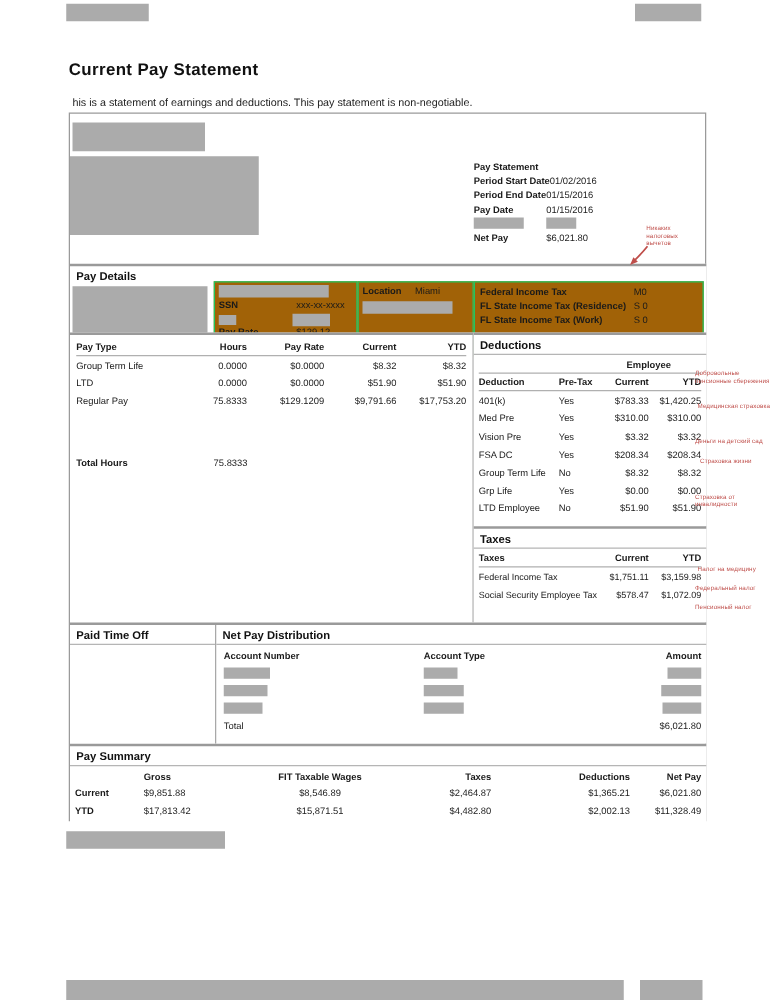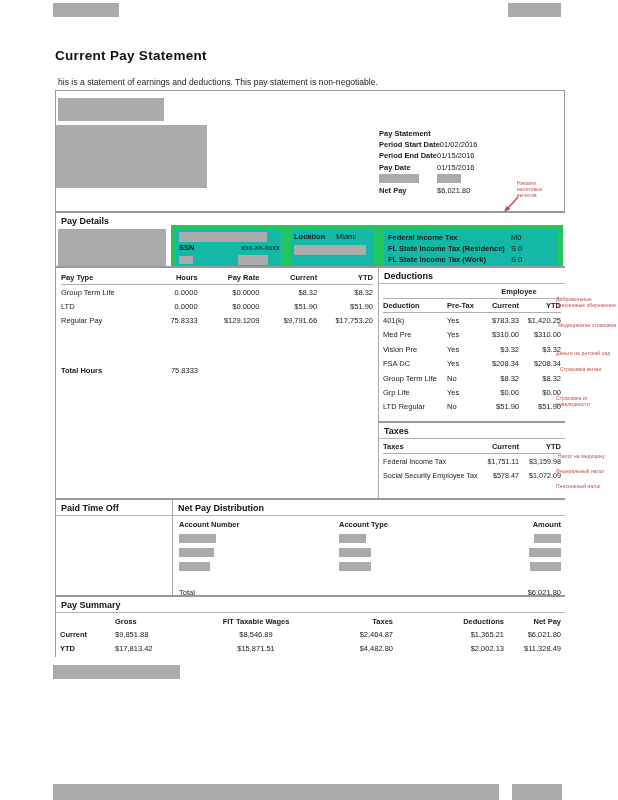--- a/index.html
+++ b/index.html
@@ -17,21 +17,21 @@
   .sec{position:absolute;border-top:2px solid #9a9a9a;background:#fff}
   .band{font-size:9px;font-weight:bold;color:#111;padding:3px 5px 2px;border-bottom:1px solid #b5b5b5;white-space:nowrap}
 
   
   .stmt{position:absolute;left:323px;top:37px;width:182px;font-size:7.5px;line-height:11.2px;white-space:nowrap}
   .stmt .r{display:flex}
   .stmt .lab{font-weight:bold;min-width:58px}
   .stmt .rr{height:10px;display:flex;align-items:center;margin:1px 0}
 
   
-  .pd-cell{position:absolute;top:12px;height:60px;border:5px solid #22c55e;font-size:7.5px;background:#14b8a6;overflow:hidden}
+  .pd-cell{position:absolute;top:12px;height:60px;border:1px solid #22c55e;font-size:7.5px;background:#a16207;overflow:hidden}
   .pdr{display:flex;line-height:10.8px;padding:0 3px;white-space:nowrap}
   .pdl{font-weight:bold;min-width:62px}
   .taxr{position:relative;line-height:11px;padding:0 4px;white-space:nowrap}
   .taxr .tl{font-weight:bold}
   .taxr .tv{position:absolute;left:127px;top:0}
 
   
   .etable{margin:3px 5px 0;font-size:7.5px}
   .erow{display:flex;line-height:14px;white-space:nowrap}
   .ehead{font-weight:bold;border-bottom:1px solid #b0b0b0;line-height:13px;margin-bottom:1px}
@@ -244,21 +244,21 @@
           <span class="dc-cur">$8.32</span>
           <span class="dc-ytd">$8.32</span>
         </div>
         <div class="drow">
           <span class="dc-name">Grp Life</span>
           <span class="dc-pre">Yes</span>
           <span class="dc-cur">$0.00</span>
           <span class="dc-ytd">$0.00</span>
         </div>
         <div class="drow">
-          <span class="dc-name">LTD Regular</span>
+          <span class="dc-name">LTD Employee</span>
           <span class="dc-pre">No</span>
           <span class="dc-cur">$51.90</span>
           <span class="dc-ytd">$51.90</span>
         </div>
       </div>
     </div>
 
     <div class="sec" style="left:323px;top:330px;width:186px;height:77px">
       <div class="band">Taxes</div>
       <div class="ttable">
@@ -299,21 +299,21 @@
         <div class="nrow nbar">
           <span class="n-num"><span class="ri" style="width:35px;height:9px"></span></span>
           <span class="n-type"><span class="ri" style="width:32px;height:9px"></span></span>
           <span class="n-amt"><span class="ri" style="width:32px;height:9px"></span></span>
         </div>
         <div class="nrow nbar">
           <span class="n-num"><span class="ri" style="width:31px;height:9px"></span></span>
           <span class="n-type"><span class="ri" style="width:32px;height:9px"></span></span>
           <span class="n-amt"><span class="ri" style="width:31px;height:9px"></span></span>
         </div>
-        <div class="nrow" style="margin-top:15px">
+        <div class="nrow" style="margin-top:3px">
           <span class="n-num">Total</span>
           <span class="n-type"></span>
           <span class="n-amt">$6,021.80</span>
         </div>
       </div>
     </div>
 
     <div class="sec" style="left:0;top:504px;width:509px;height:63px">
       <div class="band">Pay Summary</div>
       <div class="pstable">

